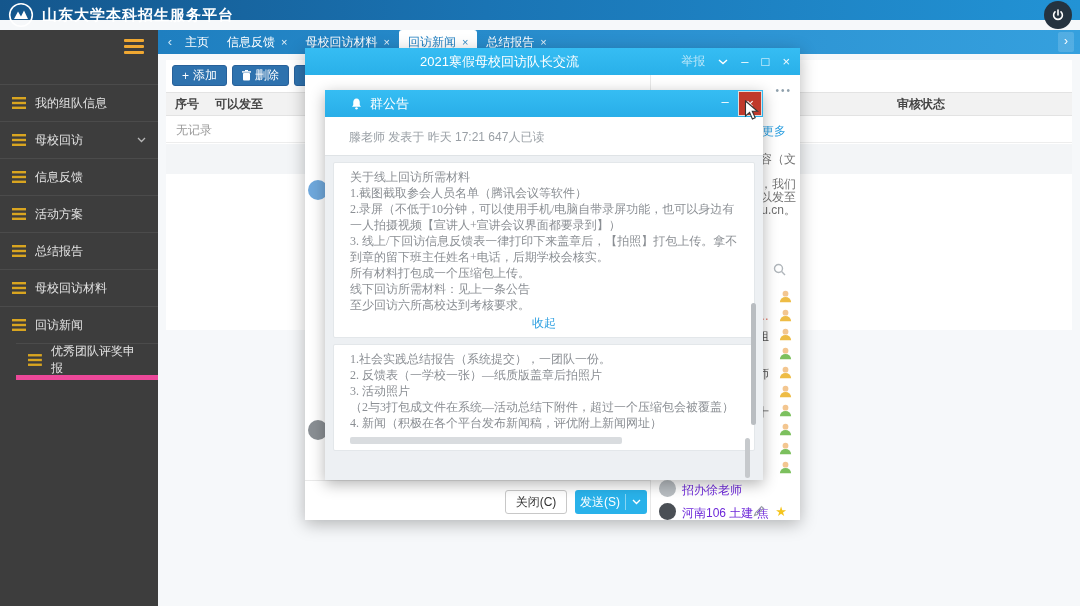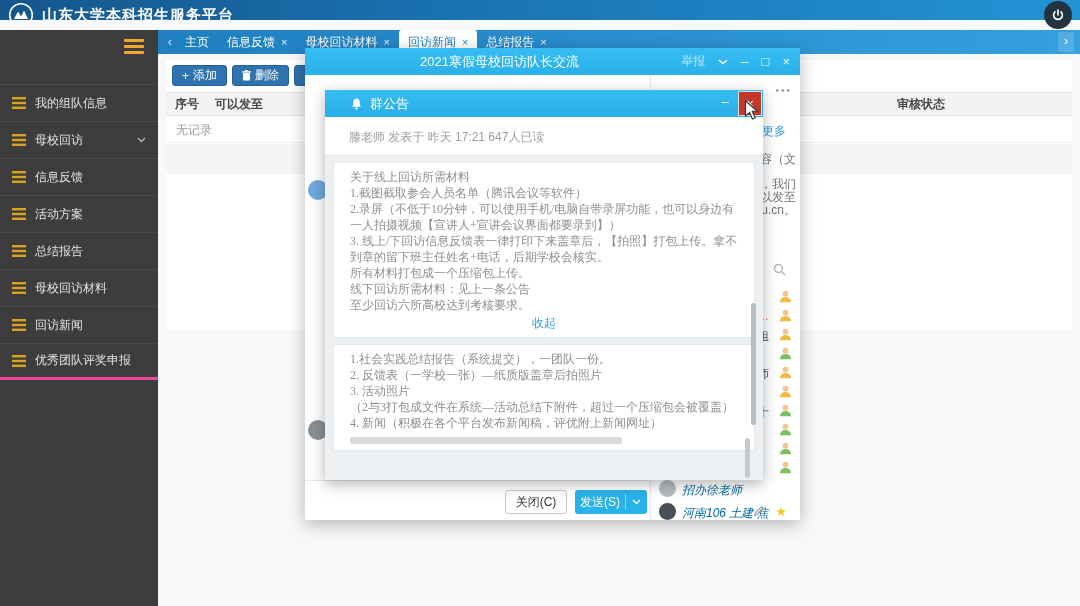--- a/index.html
+++ b/index.html
@@ -29,21 +29,21 @@
   .tab-fwd { position:absolute; right:6px; top:2px; width:16px; height:20px; line-height:19px;
     text-align:center; color:#fff; background:rgba(255,255,255,.15); border-radius:2px; font-size:12px; }
 
   
   .sidebar { position:absolute; left:0; top:30px; width:158px; height:576px; background:#3d3d3d; }
   .hamburger { position:absolute; left:124px; top:9px; width:20px; height:16px; }
   .hamburger i { display:block; height:3px; margin-bottom:3px; background:#f0a832; border-radius:1px; }
   .nav { position:absolute; left:0; top:54px; width:158px; }
   .nav-item { height:37px; display:flex; align-items:center; padding:0 12px;
     border-top:1px solid #4b4b4b; }
-  .nav-item:last-child { border-bottom:3px solid #ec4899; }
+  .nav-item:last-child { border-bottom:5px solid #ec4899;margin-left:16px; }
   .nav-label { color:#e3e3e3; margin-left:9px; }
   .nav-chevron { margin-left:auto; }
 
   
   .main-panel { position:absolute; left:166px; top:60px; width:906px; height:270px; background:#fff; }
   .toolbar { position:absolute; left:6px; top:5px; display:flex; gap:5px; }
   .btn-blue { height:21px; padding:0 9px; background:#2e72ae; border:1px solid #28619a;
     color:#fff; border-radius:3px; display:flex; align-items:center; gap:4px; font-size:12px; }
   .thead { position:absolute; left:0; top:32px; width:906px; height:24px; background:#f2f2f2;
     border-top:1px solid #e3e3e3; border-bottom:1px solid #e3e3e3; color:#444; }
@@ -73,21 +73,21 @@
     color:#707070; line-height:13px; }
   .panel-preview .pl0 { margin-bottom:12px; }
   .panel-search { position:absolute; right:14px; top:188px; }
   .m-rows { position:absolute; left:0; top:213px; width:150px; }
   .m-row { position:relative; height:19px; }
   .m-frag { position:absolute; right:32px; top:2px; color:#555; }
   .m-frag.red { color:#e06a5a; }
   .m-avatar { position:absolute; right:8px; top:1px; width:15px; height:15px; }
   .m-row-full { position:relative; height:23px; }
   .m-row-full .big-avatar { position:absolute; left:8px; top:2px; width:17px; height:17px; border-radius:50%; }
-  .m-row-full .m-name { position:absolute; left:31px; top:4px; color:#0369a1; white-space:nowrap;font-style:italic; }
+  .m-row-full .m-name { position:absolute; left:31px; top:4px; color:#6d28d9; white-space:nowrap; }
   .m-pencil { position:absolute; right:36px; top:4px; }
   .m-star { position:absolute; right:14px; top:3px; color:#f5c51d; font-size:13px; }
 
   .chat-footer { position:absolute; left:0; bottom:0; width:345px; height:40px; background:#fff;
     border-top:1px solid #e9e9e9; }
   .btn-close { position:absolute; left:200px; top:9px; width:62px; height:24px; background:#fff;
     border:1px solid #c8c8c8; border-radius:3px; color:#333; text-align:center; line-height:22px; }
   .btn-send { position:absolute; left:270px; top:9px; width:72px; height:24px; background:#29b2ea;
     border-radius:3px; color:#fff; display:flex; }
   .btn-send .lbl { width:50px; text-align:center; line-height:24px; }

